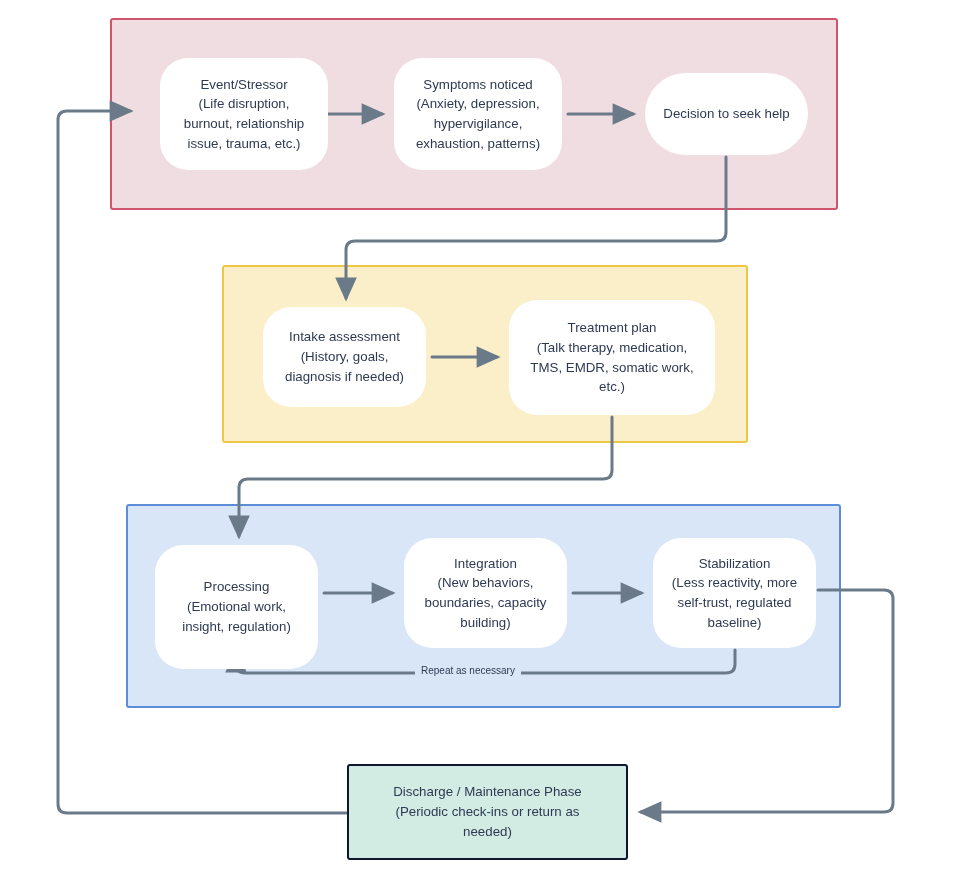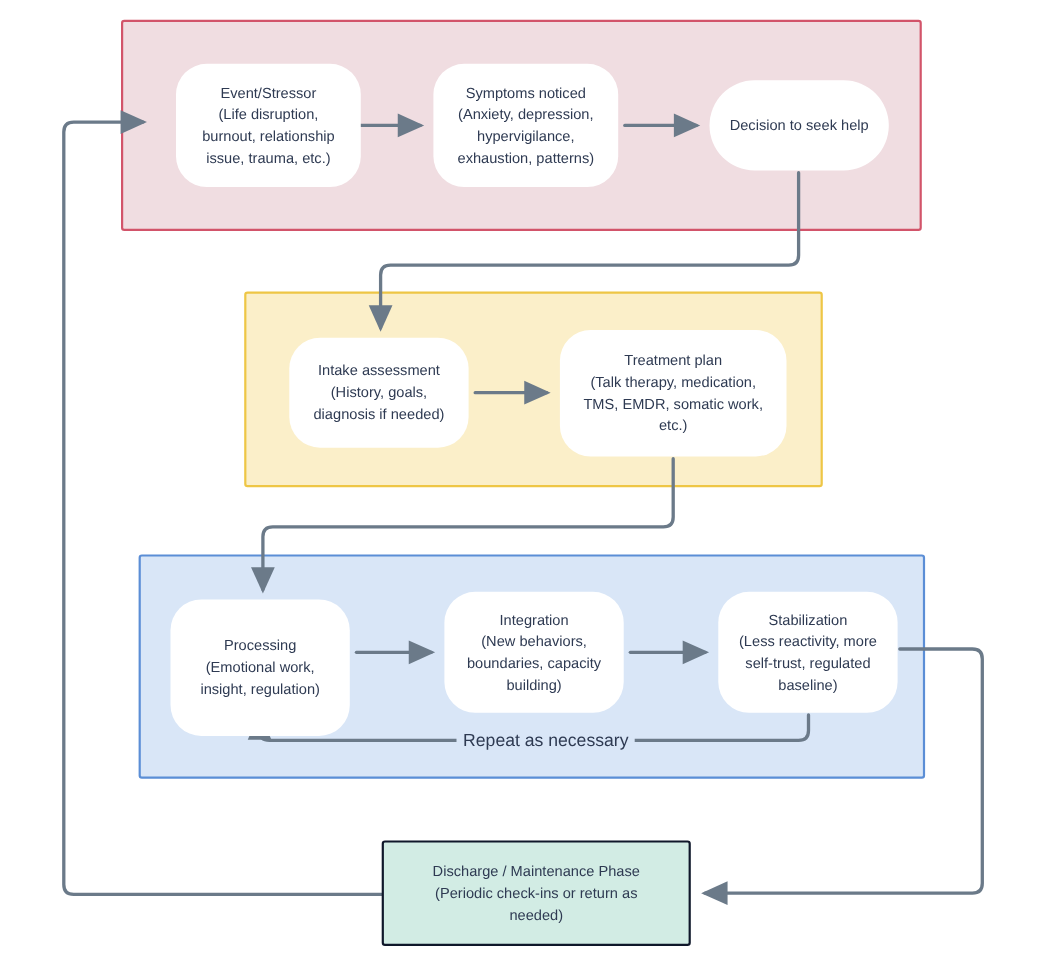--- a/index.html
+++ b/index.html
@@ -93,21 +93,21 @@
     fill: none;
     stroke: #6b7a89;
     stroke-width: 3;
     stroke-linecap: round;
     stroke-linejoin: round;
   }
 
   
   .wire-label {
     position: absolute;
-    font-size: 16px;
+    font-size: 10px;
     color: #2e3a52;
     background: #d9e6f7;
     padding: 0 6px;
     white-space: nowrap;
   }
   .lbl-repeat { left: 415px; top: 665px; }
 </style>
 </head>
 <body>
 

